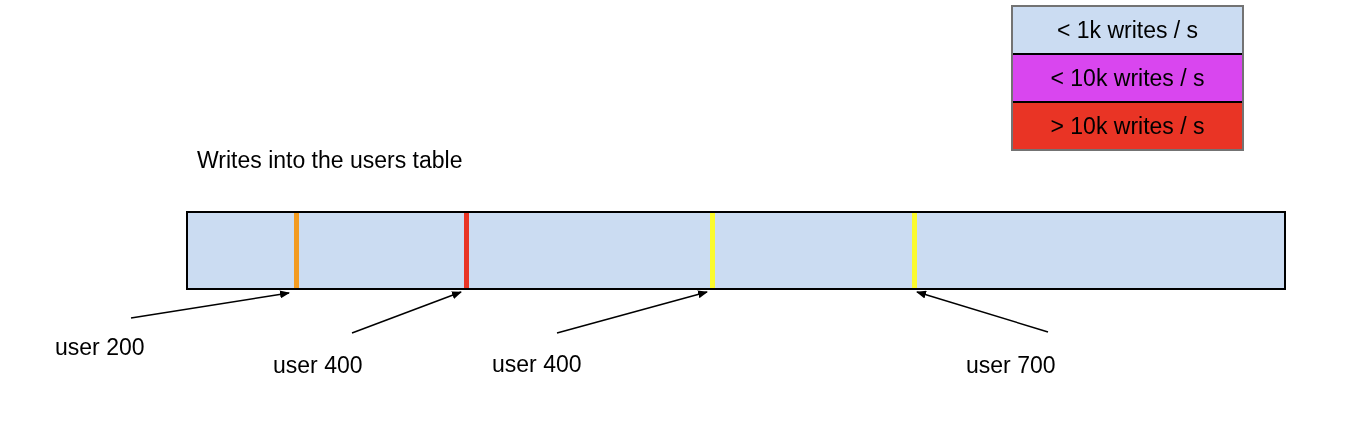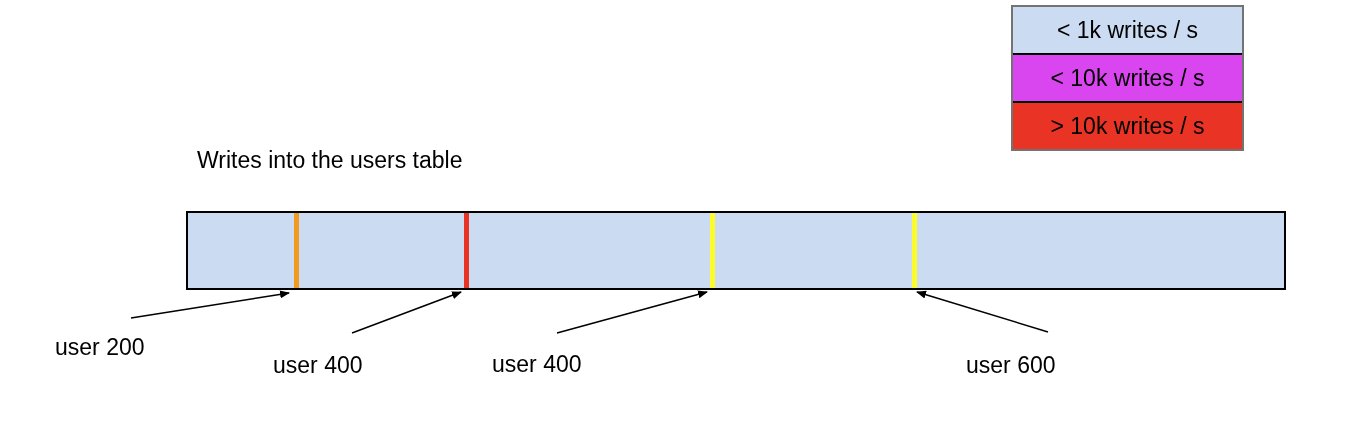--- a/index.html
+++ b/index.html
@@ -113,15 +113,15 @@
     </defs>
     <line x1="131" y1="318" x2="289" y2="293" stroke="#000000" stroke-width="1.5" marker-end="url(#ah)"></line>
     <line x1="352" y1="333" x2="461" y2="292" stroke="#000000" stroke-width="1.5" marker-end="url(#ah)"></line>
     <line x1="557" y1="333" x2="707" y2="292" stroke="#000000" stroke-width="1.5" marker-end="url(#ah)"></line>
     <line x1="1048" y1="332" x2="917" y2="292" stroke="#000000" stroke-width="1.5" marker-end="url(#ah)"></line>
   </svg>
 
   <div class="user-label lbl-u100">user 200</div>
   <div class="user-label lbl-u200">user 400</div>
   <div class="user-label lbl-u300">user 400</div>
-  <div class="user-label lbl-u400">user 600</div>
+  <div class="user-label lbl-u400">user 700</div>
 
 </div>
 
 </body></html>

